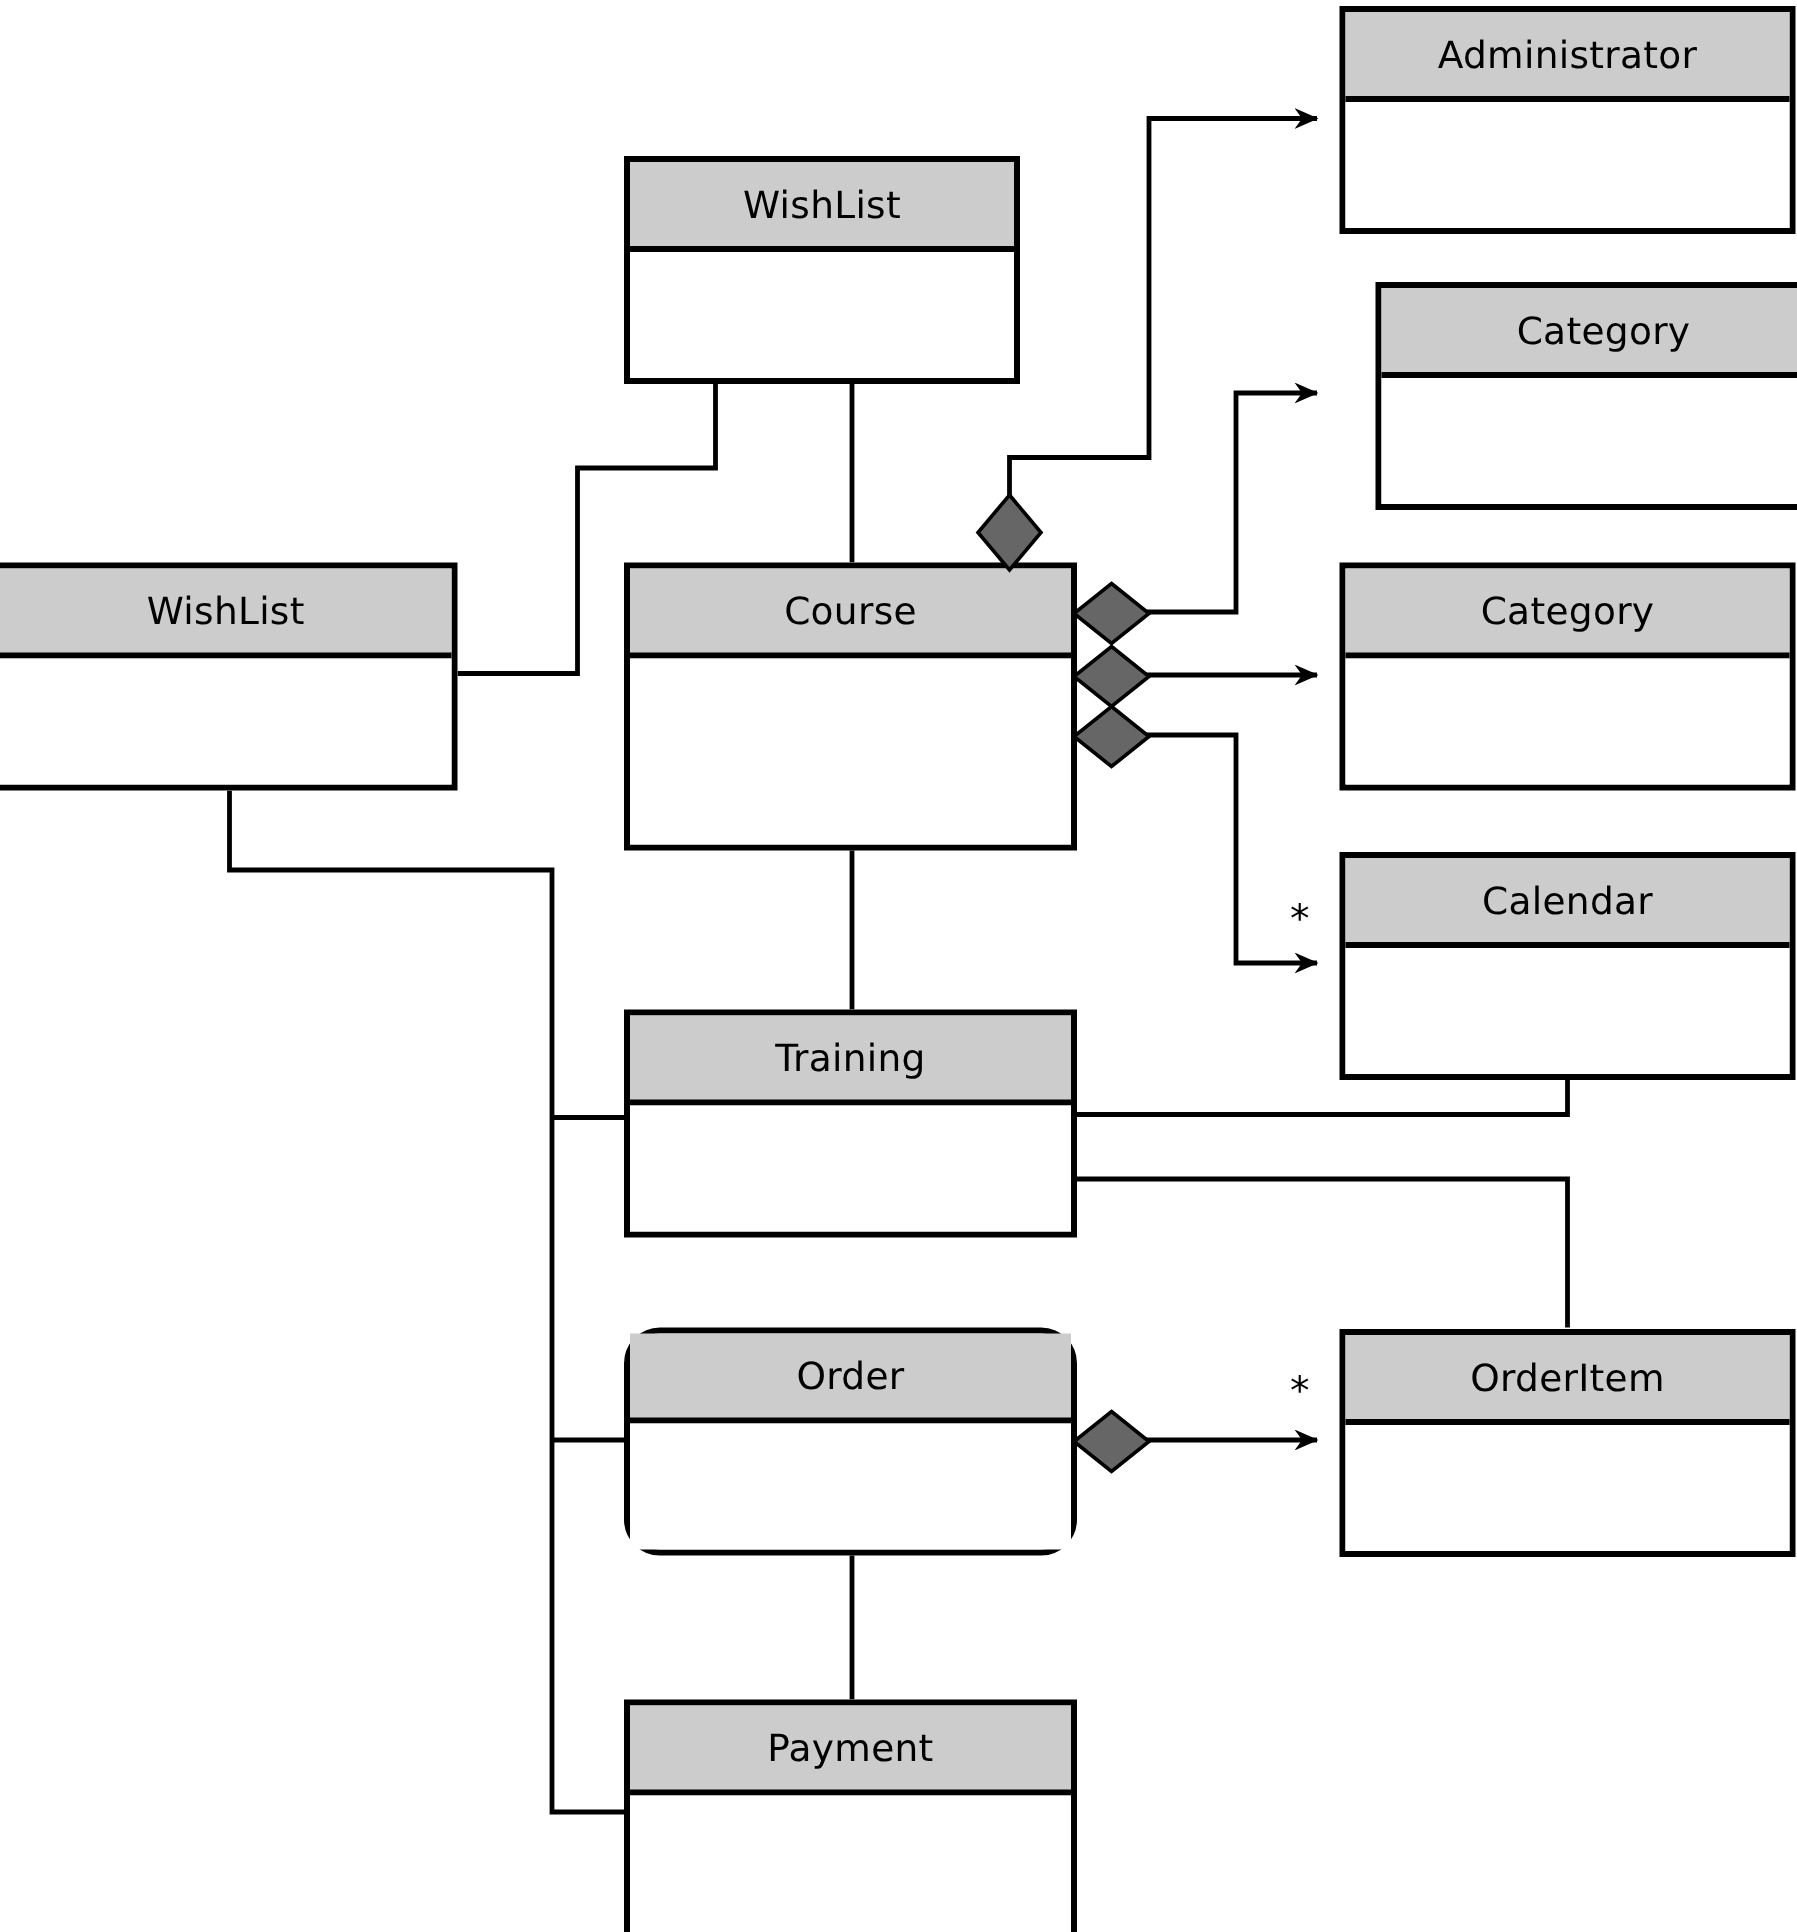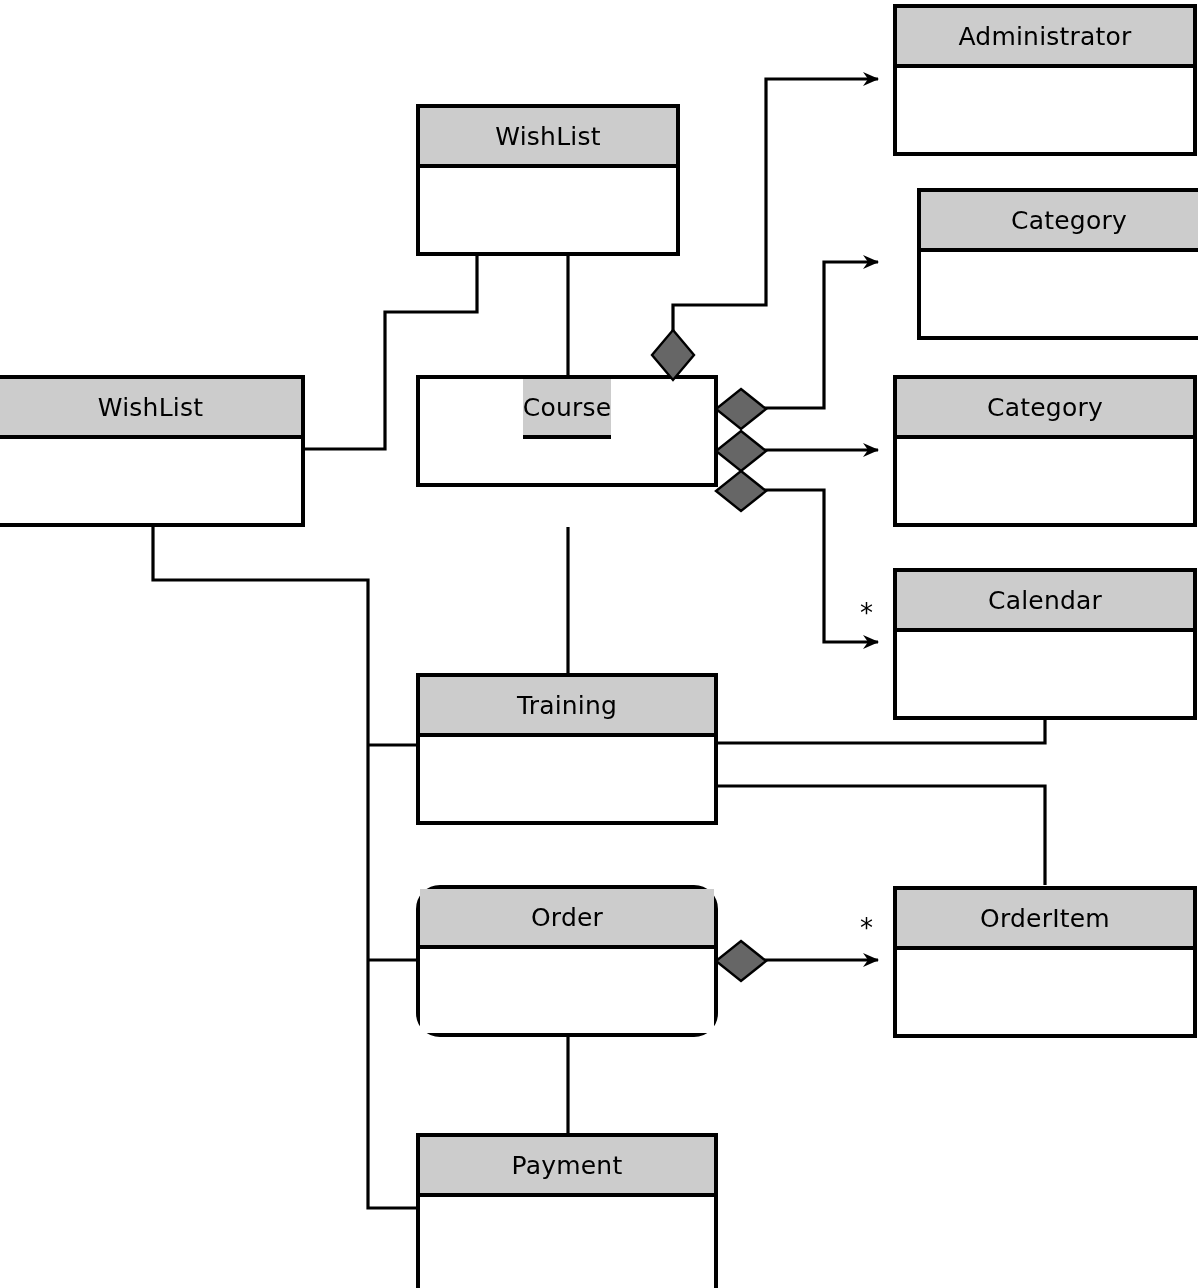--- a/index.html
+++ b/index.html
@@ -134,21 +134,21 @@
   <div class="uml-class" style="left:893px; top:188px; width:304px; height:152px;margin-left:24px;">
     <div class="class-header">Category</div>
     <div class="class-attributes"></div>
   </div>
 
   <div class="uml-class" style="left:-4px; top:375px; width:309px; height:152px;">
     <div class="class-header">WishList</div>
     <div class="class-attributes"></div>
   </div>
 
-  <div class="uml-class" style="left:416px; top:375px; width:302px; height:112px;align-items:center;">
+  <div class="uml-class" style="left:416px; top:375px; width:302px; height:192px;">
     <div class="class-header">Course</div>
     <div class="class-attributes"></div>
   </div>
 
   <div class="uml-class" style="left:893px; top:375px; width:304px; height:152px;">
     <div class="class-header">Category</div>
     <div class="class-attributes"></div>
   </div>
 
   <div class="uml-class" style="left:416px; top:673px; width:302px; height:152px;">

